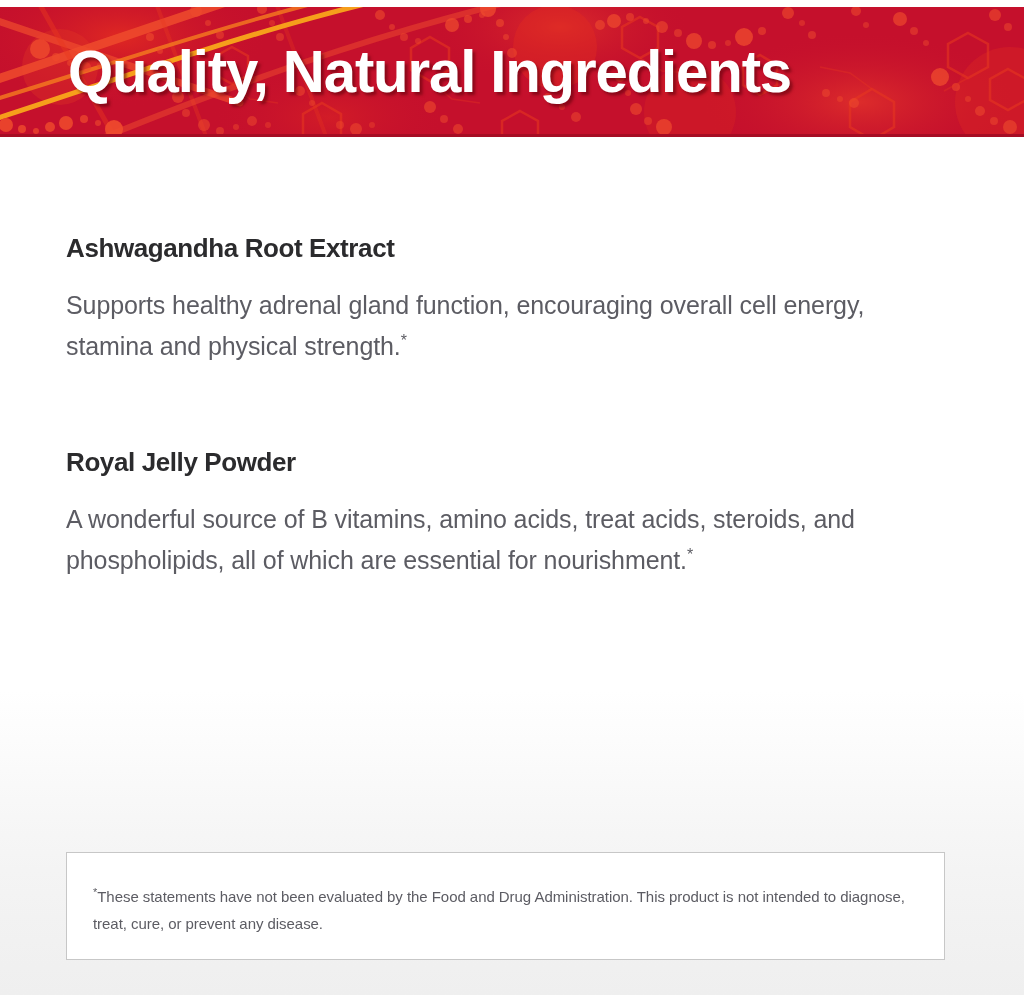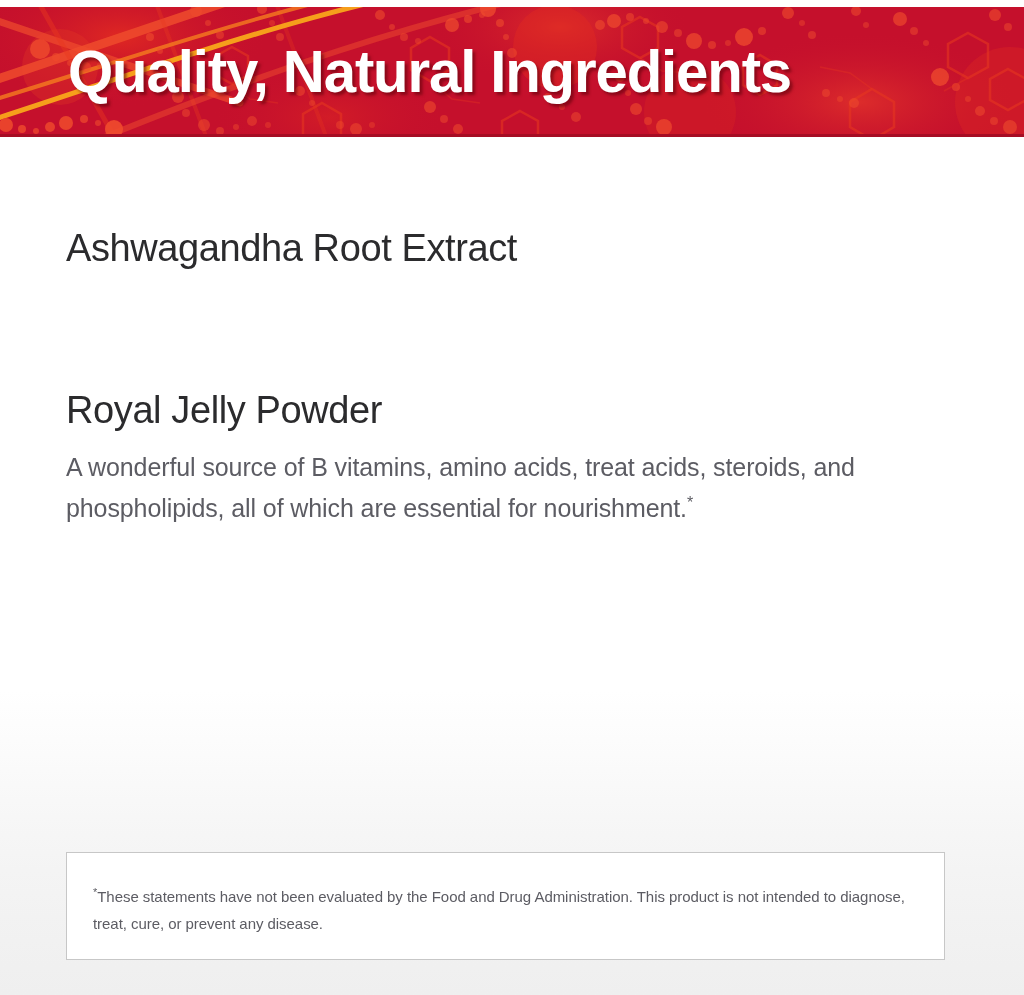--- a/index.html
+++ b/index.html
@@ -68,27 +68,27 @@
   .content {
     position: absolute;
     left: 0;
     top: 127px;
     width: 1024px;
   }
   .ingredient {
     padding: 0 66px;
   }
   .ingredient-1 { margin-top: 100px; }
-  .ingredient-2 { margin-top: 120px; }
+  .ingredient-2 { margin-top: 74px; }
 
   .ingredient-name {
     margin: 0 0 16px 0;
     font-family: "Liberation Sans", sans-serif;
-    font-weight: normal;
-    font-size: 38px;
+    font-weight: bold;
+    font-size: 26px;
     line-height: 42px;
     letter-spacing: -0.4px;
     color: #2b2b2d;
   }
   .ingredient-desc {
     margin: 0;
     font-family: "Liberation Sans", sans-serif;
     font-weight: normal;
     font-size: 25px;
     line-height: 41px;
@@ -299,20 +299,21 @@
       </g>
     </svg>
 
     <h1 class="banner-title">Quality, Natural Ingredients</h1>
   </div>
 
   <div class="content">
 
     <section class="ingredient ingredient-1">
       <h2 class="ingredient-name">Ashwagandha Root Extract</h2>
+      <p class="ingredient-desc"><span>Supports healthy adrenal gland function, encouraging overall cell energy, stamina and physical strength.</span><span class="asterisk">*</span></p>
     </section>
 
     <section class="ingredient ingredient-2">
       <h2 class="ingredient-name">Royal Jelly Powder</h2>
       <p class="ingredient-desc"><span>A wonderful source of B vitamins, amino acids, treat acids, steroids, and phospholipids, all of which are essential for nourishment.</span><span class="asterisk">*</span></p>
     </section>
 
   </div>
 
   <div class="disclaimer">

